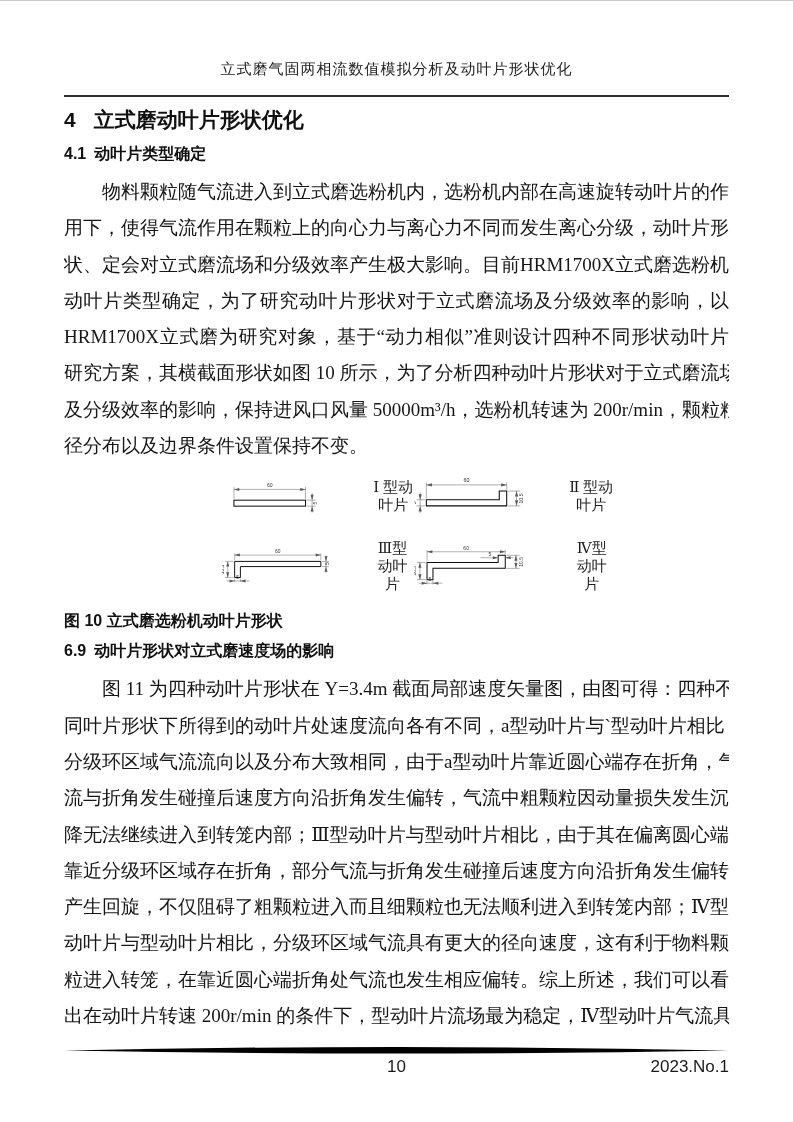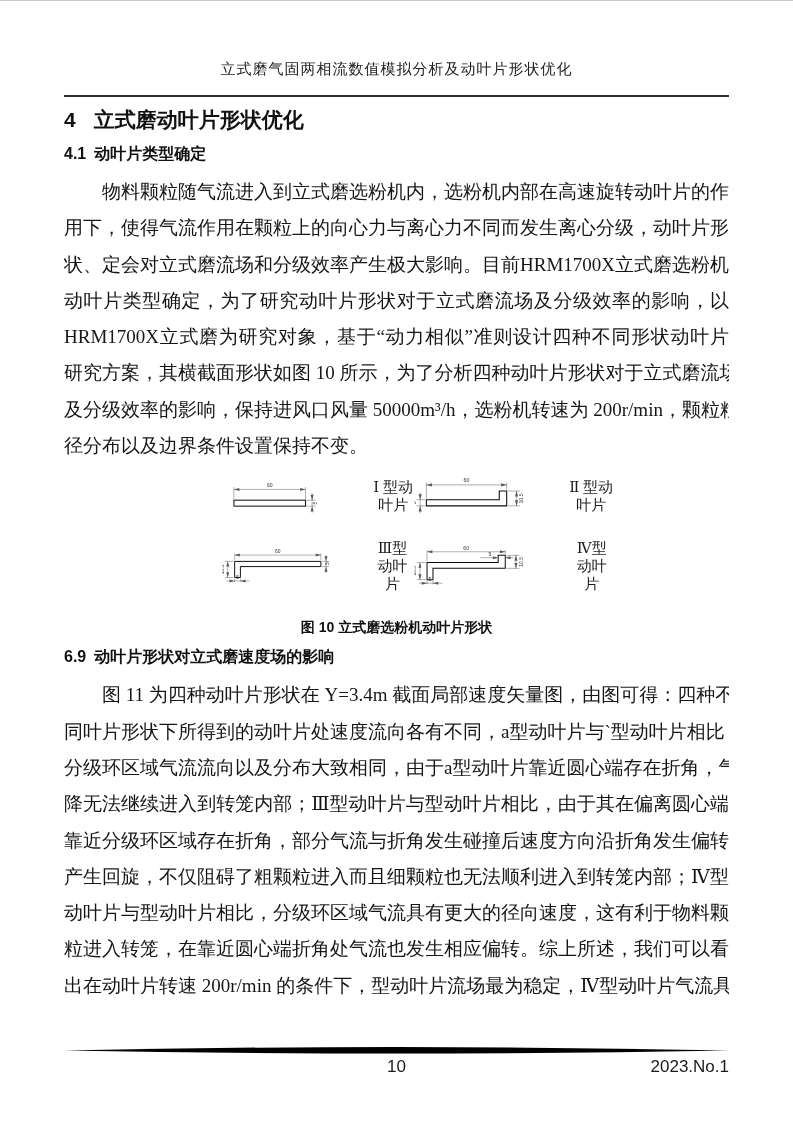--- a/index.html
+++ b/index.html
@@ -39,21 +39,21 @@
   .blade-grid{
     width:392px;margin-left:158px;
     display:grid;grid-template-columns:192px 200px;grid-row-gap:2px;
   }
   .blade-cell{display:flex;flex-direction:row;align-items:center;justify-content:flex-end;gap:40px;}
   .blade-label{
     font-size:15px;line-height:18px;color:#1d1d1d;text-align:center;
     font-family:"Liberation Serif","DejaVu Serif",serif;
   }
   .figure-caption{
-    margin-top:15px;text-align:center;font-size:14px;line-height:20px;font-weight:bold;
+    margin-top:9px;text-align:left;font-size:16px;line-height:20px;font-weight:bold;
     color:#111;font-family:"Liberation Sans","DejaVu Sans",sans-serif;
   }
   
   .dim{stroke:#5a5a5a;stroke-width:0.8;fill:none;}
   .dimtxt{font-family:"Liberation Sans","DejaVu Sans",sans-serif;font-size:8.5px;fill:#333;}
   .arr{fill:#5a5a5a;stroke:none;}
   .shape{fill:#ffffff;stroke:#0d0d0d;stroke-width:1.7;}
   
   .footer{position:absolute;left:64px;top:1046px;width:665px;}
   .footer-bar{display:block;}
@@ -212,20 +212,21 @@
     </div>
 
     <div class="h2">
       <span class="sec-num">6.9</span><span>动叶片形状对立式磨速度场的影响</span>
     </div>
 
     <div class="para">
         <div class="para-line">　　图 11 为四种动叶片形状在 Y=3.4m 截面局部速度矢量图，由图可得：四种不</div>
         <div class="para-line">同叶片形状下所得到的动叶片处速度流向各有不同，a型动叶片与`型动叶片相比，</div>
         <div class="para-line">分级环区域气流流向以及分布大致相同，由于a型动叶片靠近圆心端存在折角，气</div>
+        <div class="para-line">流与折角发生碰撞后速度方向沿折角发生偏转，气流中粗颗粒因动量损失发生沉</div>
         <div class="para-line">降无法继续进入到转笼内部；Ⅲ型动叶片与型动叶片相比，由于其在偏离圆心端</div>
         <div class="para-line">靠近分级环区域存在折角，部分气流与折角发生碰撞后速度方向沿折角发生偏转</div>
         <div class="para-line">产生回旋，不仅阻碍了粗颗粒进入而且细颗粒也无法顺利进入到转笼内部；Ⅳ型</div>
         <div class="para-line">动叶片与型动叶片相比，分级环区域气流具有更大的径向速度，这有利于物料颗</div>
         <div class="para-line">粒进入转笼，在靠近圆心端折角处气流也发生相应偏转。综上所述，我们可以看</div>
         <div class="para-line">出在动叶片转速 200r/min 的条件下，型动叶片流场最为稳定，Ⅳ型动叶片气流具</div>
       </div>
   </div>
 
   <div class="footer">

